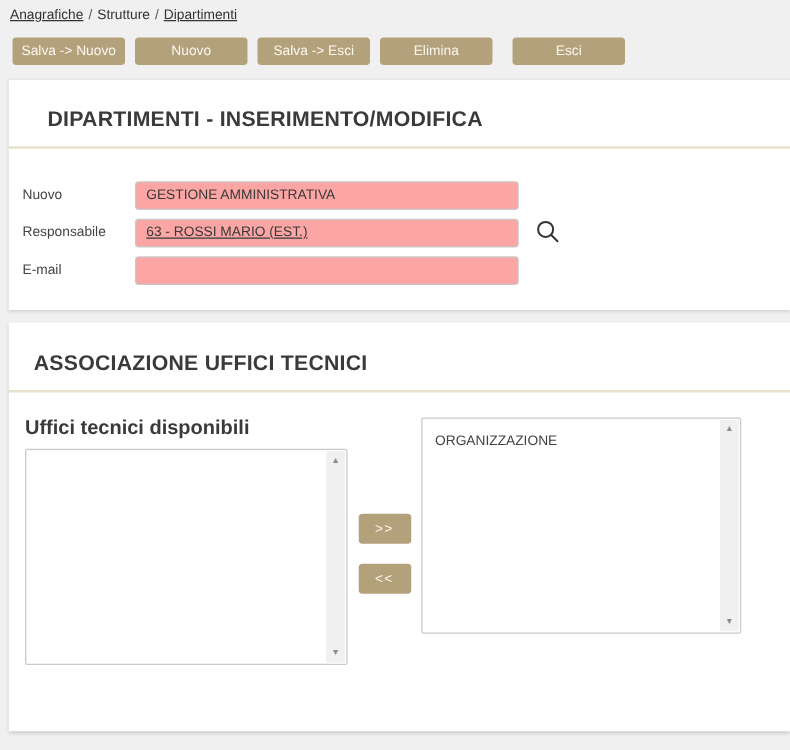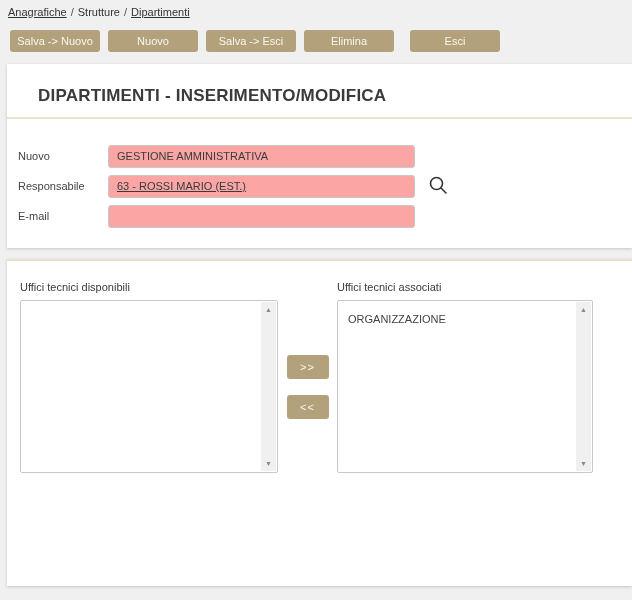--- a/index.html
+++ b/index.html
@@ -110,22 +110,22 @@
   .list-center {
     width: 59px;
     display: flex;
     flex-direction: column;
     align-items: center;
     justify-content: center;
     gap: 16px;
     padding-top: 20px;
   }
   .list-label {
-    font-size: 11px;
-    font-weight: normal;
+    font-size: 16px;
+    font-weight: bold;
     color: #3a3a3a;
     margin-bottom: 7px;
   }
   .listbox {
     position: relative;
     height: 173px;
     border: 1px solid #c9c9c9;
     border-radius: 2px;
     background: #fff;
     overflow: hidden;
@@ -194,41 +194,41 @@
       </button>
     </div>
     <div class="form-row">
       <span class="form-label">E-mail</span>
       <input class="text-input" type="text" value="" style="">
     </div>
   </div>
 </div>
 
 <div class="panel panel-2">
+  <div class="panel-title">ASSOCIAZIONE UFFICI TECNICI</div>
   <hr class="rule">
   <div class="dual-list">
 
     <div class="list-col-left">
       <div class="list-label">Uffici tecnici disponibili</div>
       <div class="listbox">
         <div class="items"></div>
         <div class="scrollbar">
           <span class="scroll-arrow">▲</span>
           <span class="scroll-arrow">▼</span>
         </div>
       </div>
     </div>
 
     <div class="list-center">
       <button class="btn transfer-btn">&gt;&gt;</button>
       <button class="btn transfer-btn">&lt;&lt;</button>
     </div>
 
     <div class="list-col-right">
-      <div class="list-label">Uffici tecnici associati</div>
       <div class="listbox">
         <div class="items">
           <div class="item">ORGANIZZAZIONE</div>
         </div>
         <div class="scrollbar">
           <span class="scroll-arrow">▲</span>
           <span class="scroll-arrow">▼</span>
         </div>
       </div>
     </div>

